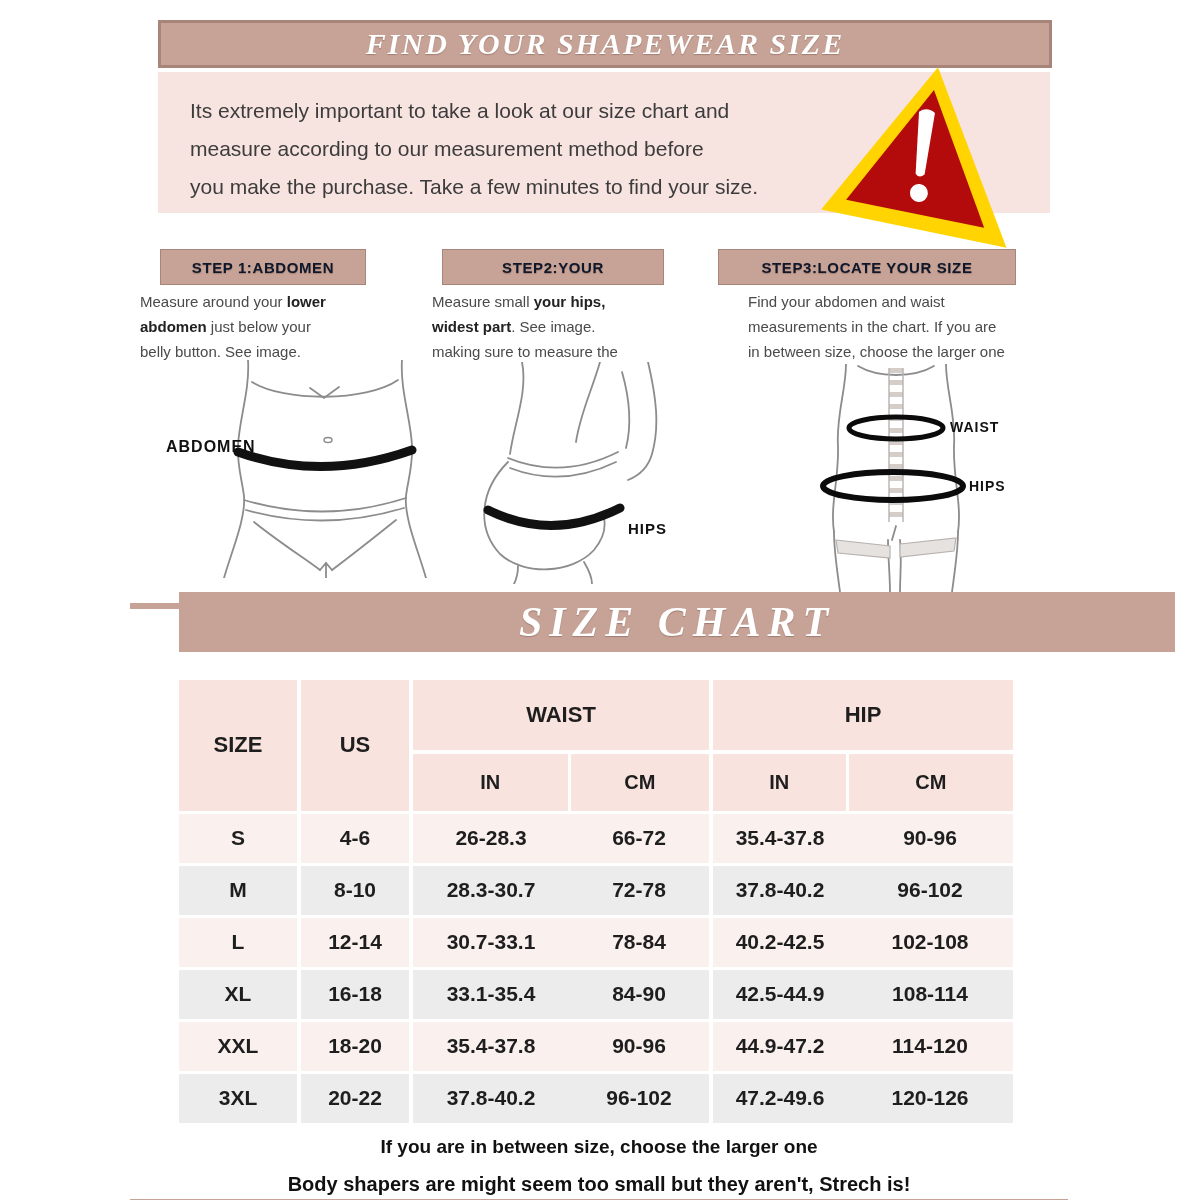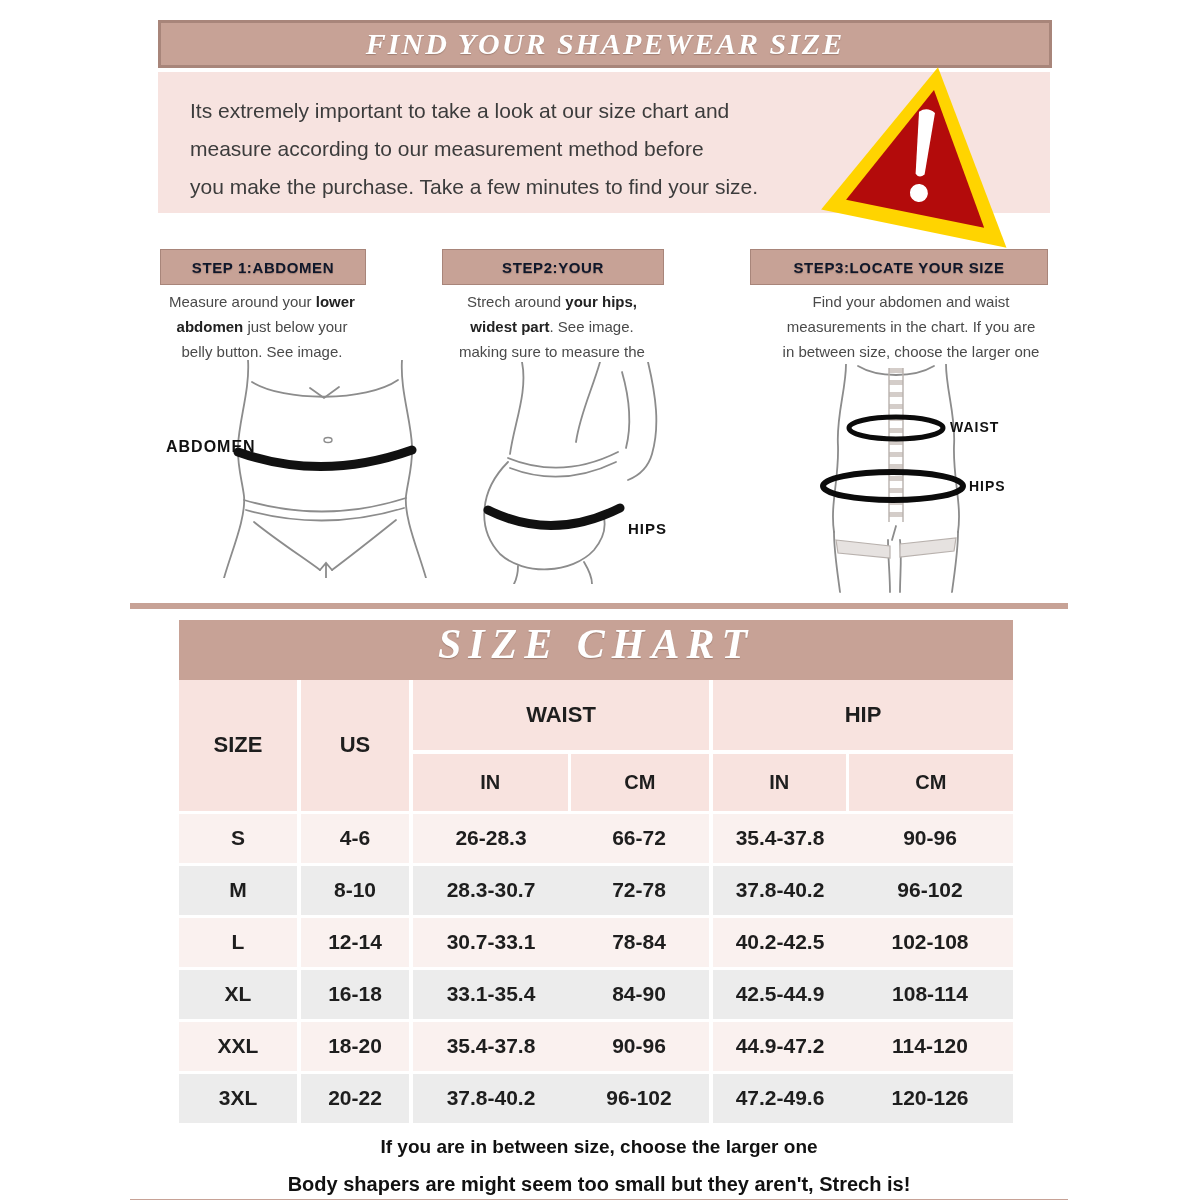--- a/index.html
+++ b/index.html
@@ -29,39 +29,39 @@
   
   .step-btn{
     position:absolute;top:237px;height:34px;background:var(--mauve);
     border:1px solid var(--mauve_border);
     display:flex;align-items:center;justify-content:center;
     color:#0f172a;font-weight:bold;font-size:15px;letter-spacing:.6px;
     text-shadow:0 1px 1px rgba(90,60,50,.35);
   }
   #step-btn-1{left:160px;width:204px;}
   #step-btn-2{left:442px;width:220px;}
-  #step-btn-3{left:750px;width:296px;text-align:right;}
+  #step-btn-3{left:718px;width:296px;text-align:right;}
   .step-desc{
-    position:absolute;top:277px;text-align:center;
+    position:absolute;top:277px;
     font-size:15px;line-height:25px;color:#4a4a4a;
   }
   #step-desc-1{left:140px;width:244px;}
   #step-desc-2{left:432px;width:240px;}
-  #step-desc-3{left:768px;width:286px;}
+  #step-desc-3{left:748px;width:286px;}
   .step-desc .b{font-weight:bold;color:#222;}
   .figure{position:absolute;}
   #figure-1{left:152px;top:348px;}
   #figure-2{left:452px;top:350px;}
   #figure-3{left:788px;top:352px;}
   .fig-label{font-weight:bold;fill:#111;font-family:"Liberation Sans",sans-serif;}
   
   .chart-topline{position:absolute;left:130px;top:591px;width:938px;height:6px;background:var(--mauve);}
   .chart-title-bar{
-    position:absolute;left:179px;top:608px;width:834px;height:60px;background:var(--mauve);
-    display:flex;align-items:flex-start;justify-content:center;
+    position:absolute;left:179px;top:580px;width:996px;height:60px;background:var(--mauve);
+    display:flex;align-items:center;justify-content:center;
   }
   .chart-title-bar .title{
     font-family:"Liberation Serif",serif;font-style:italic;font-weight:bold;
     font-size:42px;color:#fff;letter-spacing:7px;text-shadow:0 1px 1px rgba(90,60,50,.35);
   }
   table.size-table{
     position:absolute;left:179px;top:668px;width:834px;
     border-collapse:collapse;table-layout:fixed;
   }
   .size-table th,.size-table td{
@@ -124,21 +124,21 @@
   <div class="step-btn" id="step-btn-3">
     <span>STEP3:LOCATE YOUR SIZE</span>
   </div>
 
   <div class="step-desc" id="step-desc-1">
       <div><span>Measure around your </span><span class="b">lower</span></div>
       <div><span class="b">abdomen</span><span> just below your</span></div>
       <div><span>belly button. See image.</span></div>
     </div>
   <div class="step-desc" id="step-desc-2">
-      <div><span>Strech around </span><span class="b">your hips,</span></div>
+      <div><span>Measure small </span><span class="b">your hips,</span></div>
       <div><span class="b">widest part</span><span>. See image.</span></div>
       <div><span>making sure to measure the</span></div>
     </div>
   <div class="step-desc" id="step-desc-3">
       <div><span>Find your abdomen and waist</span></div>
       <div><span>measurements in the chart. If you are</span></div>
       <div><span>in between size, choose the larger one</span></div>
     </div>
 
   <div class="figure" id="figure-1">

